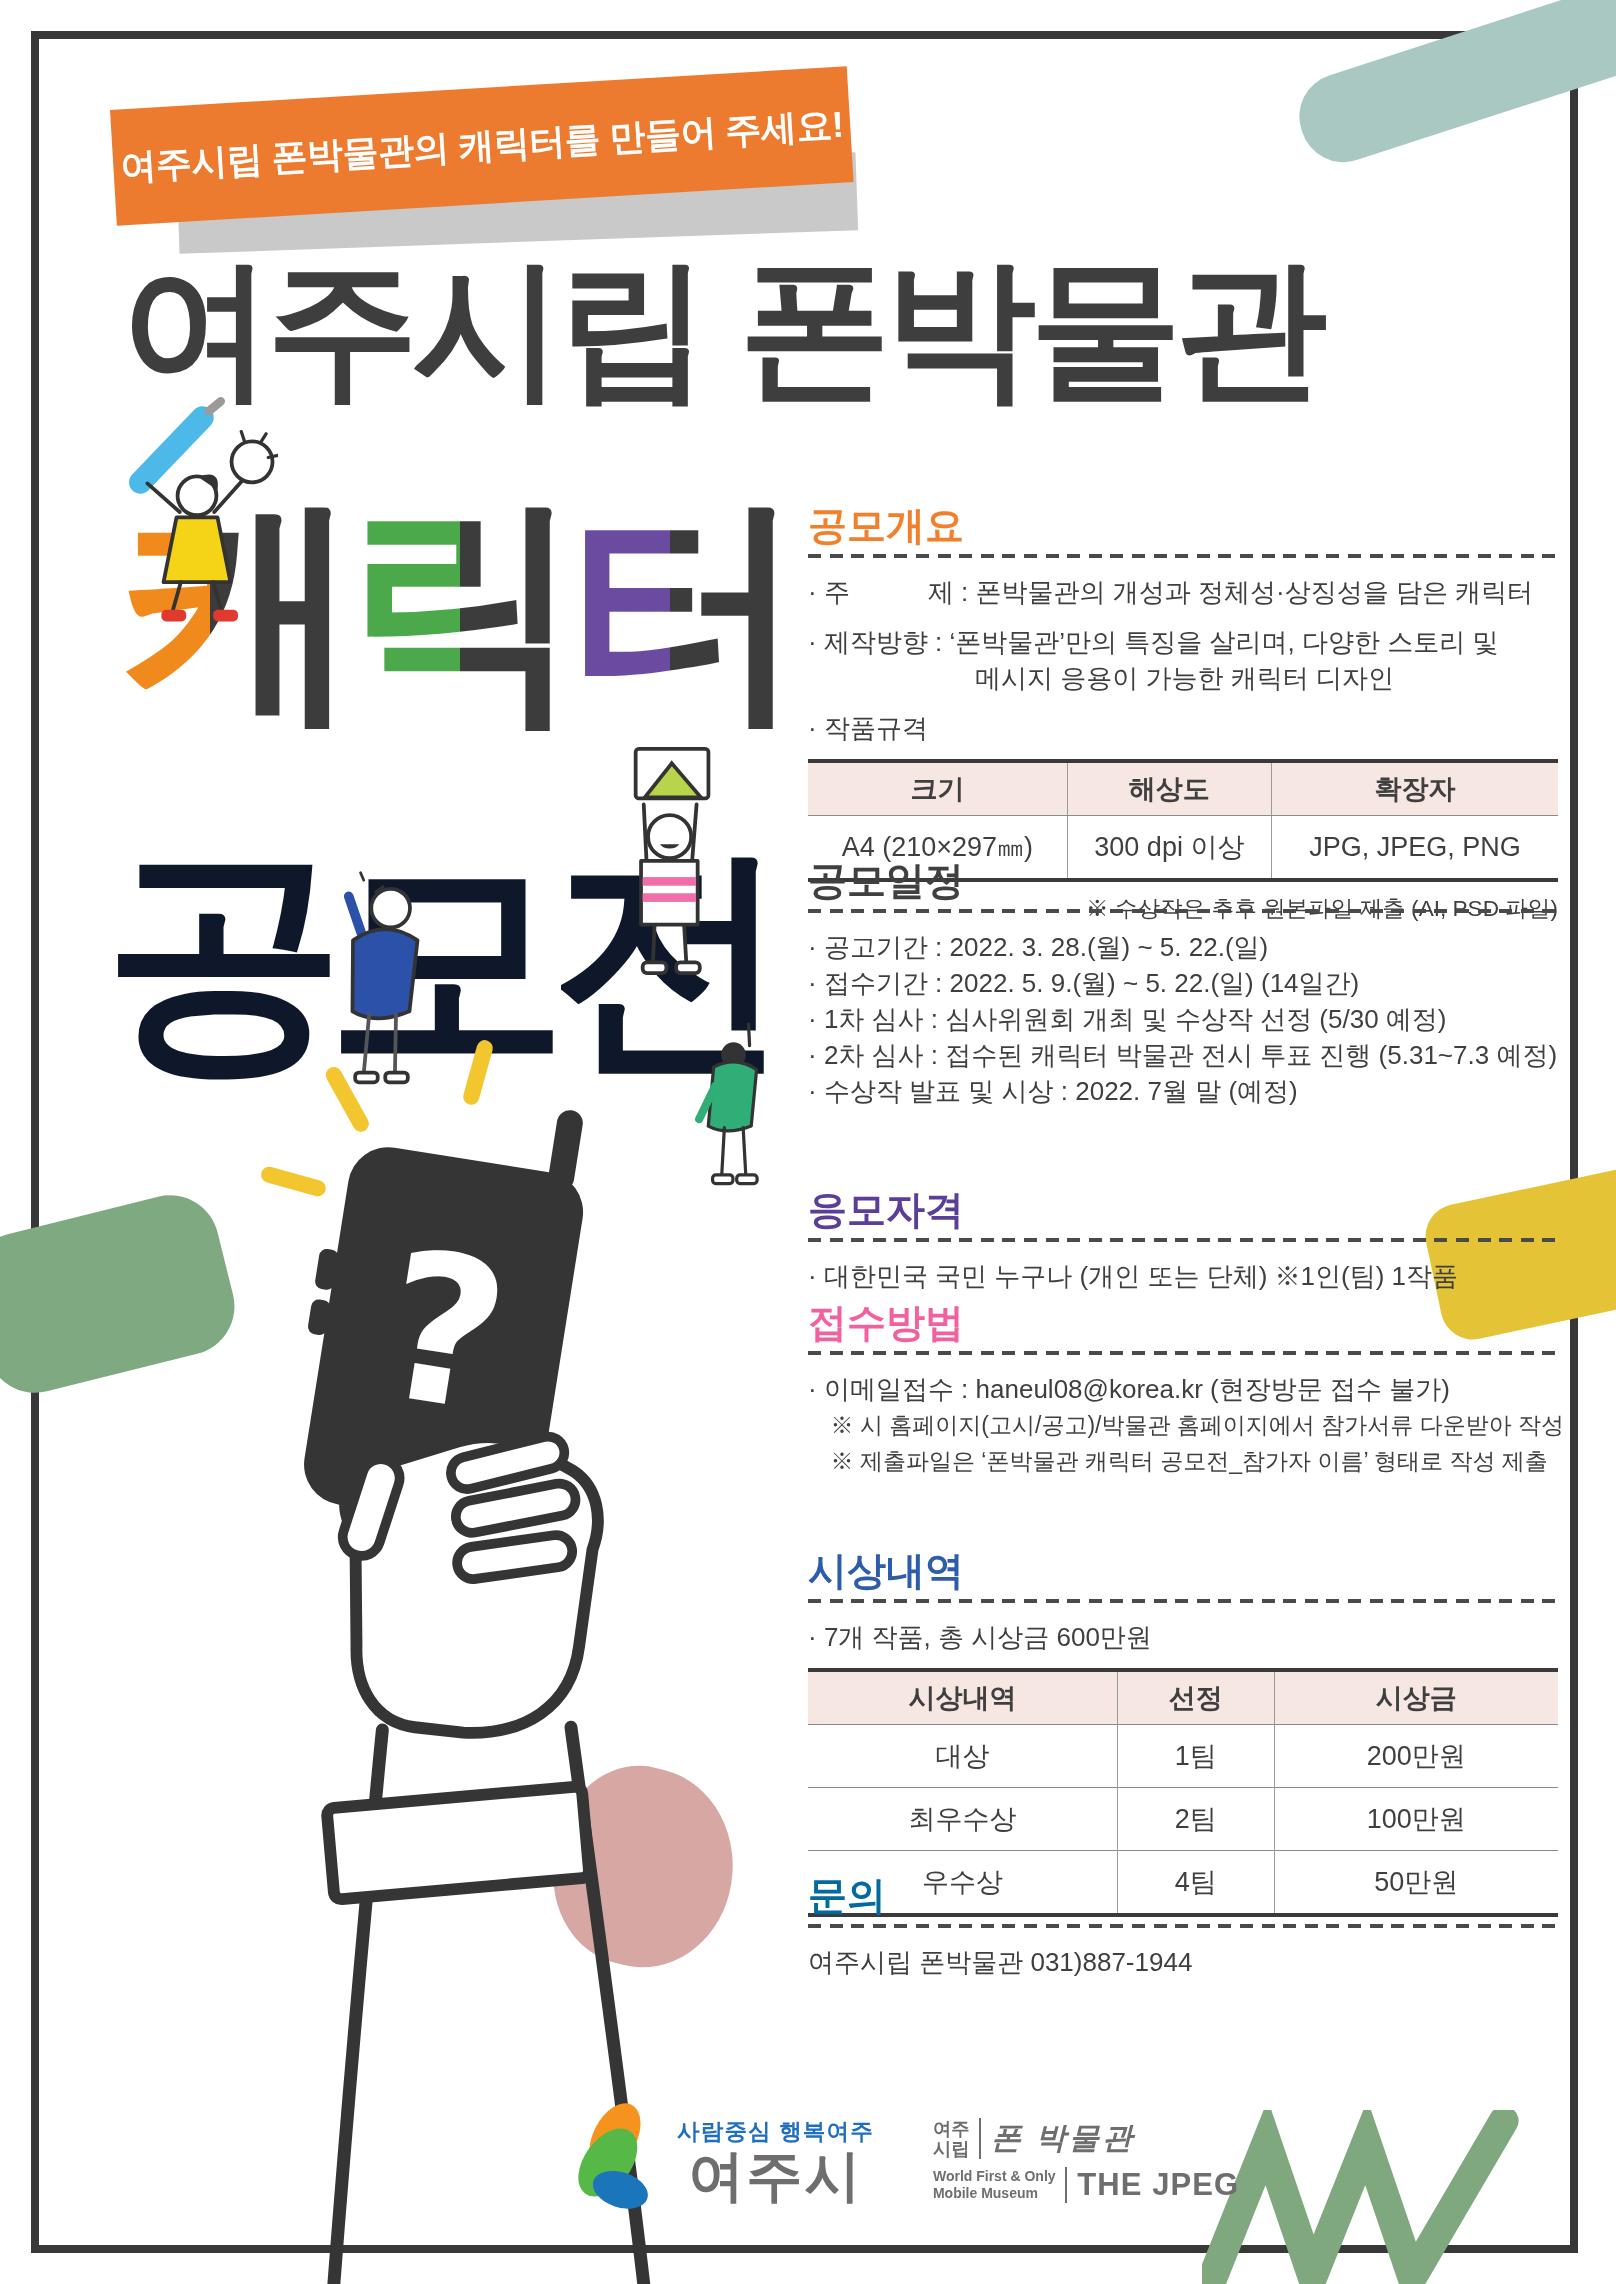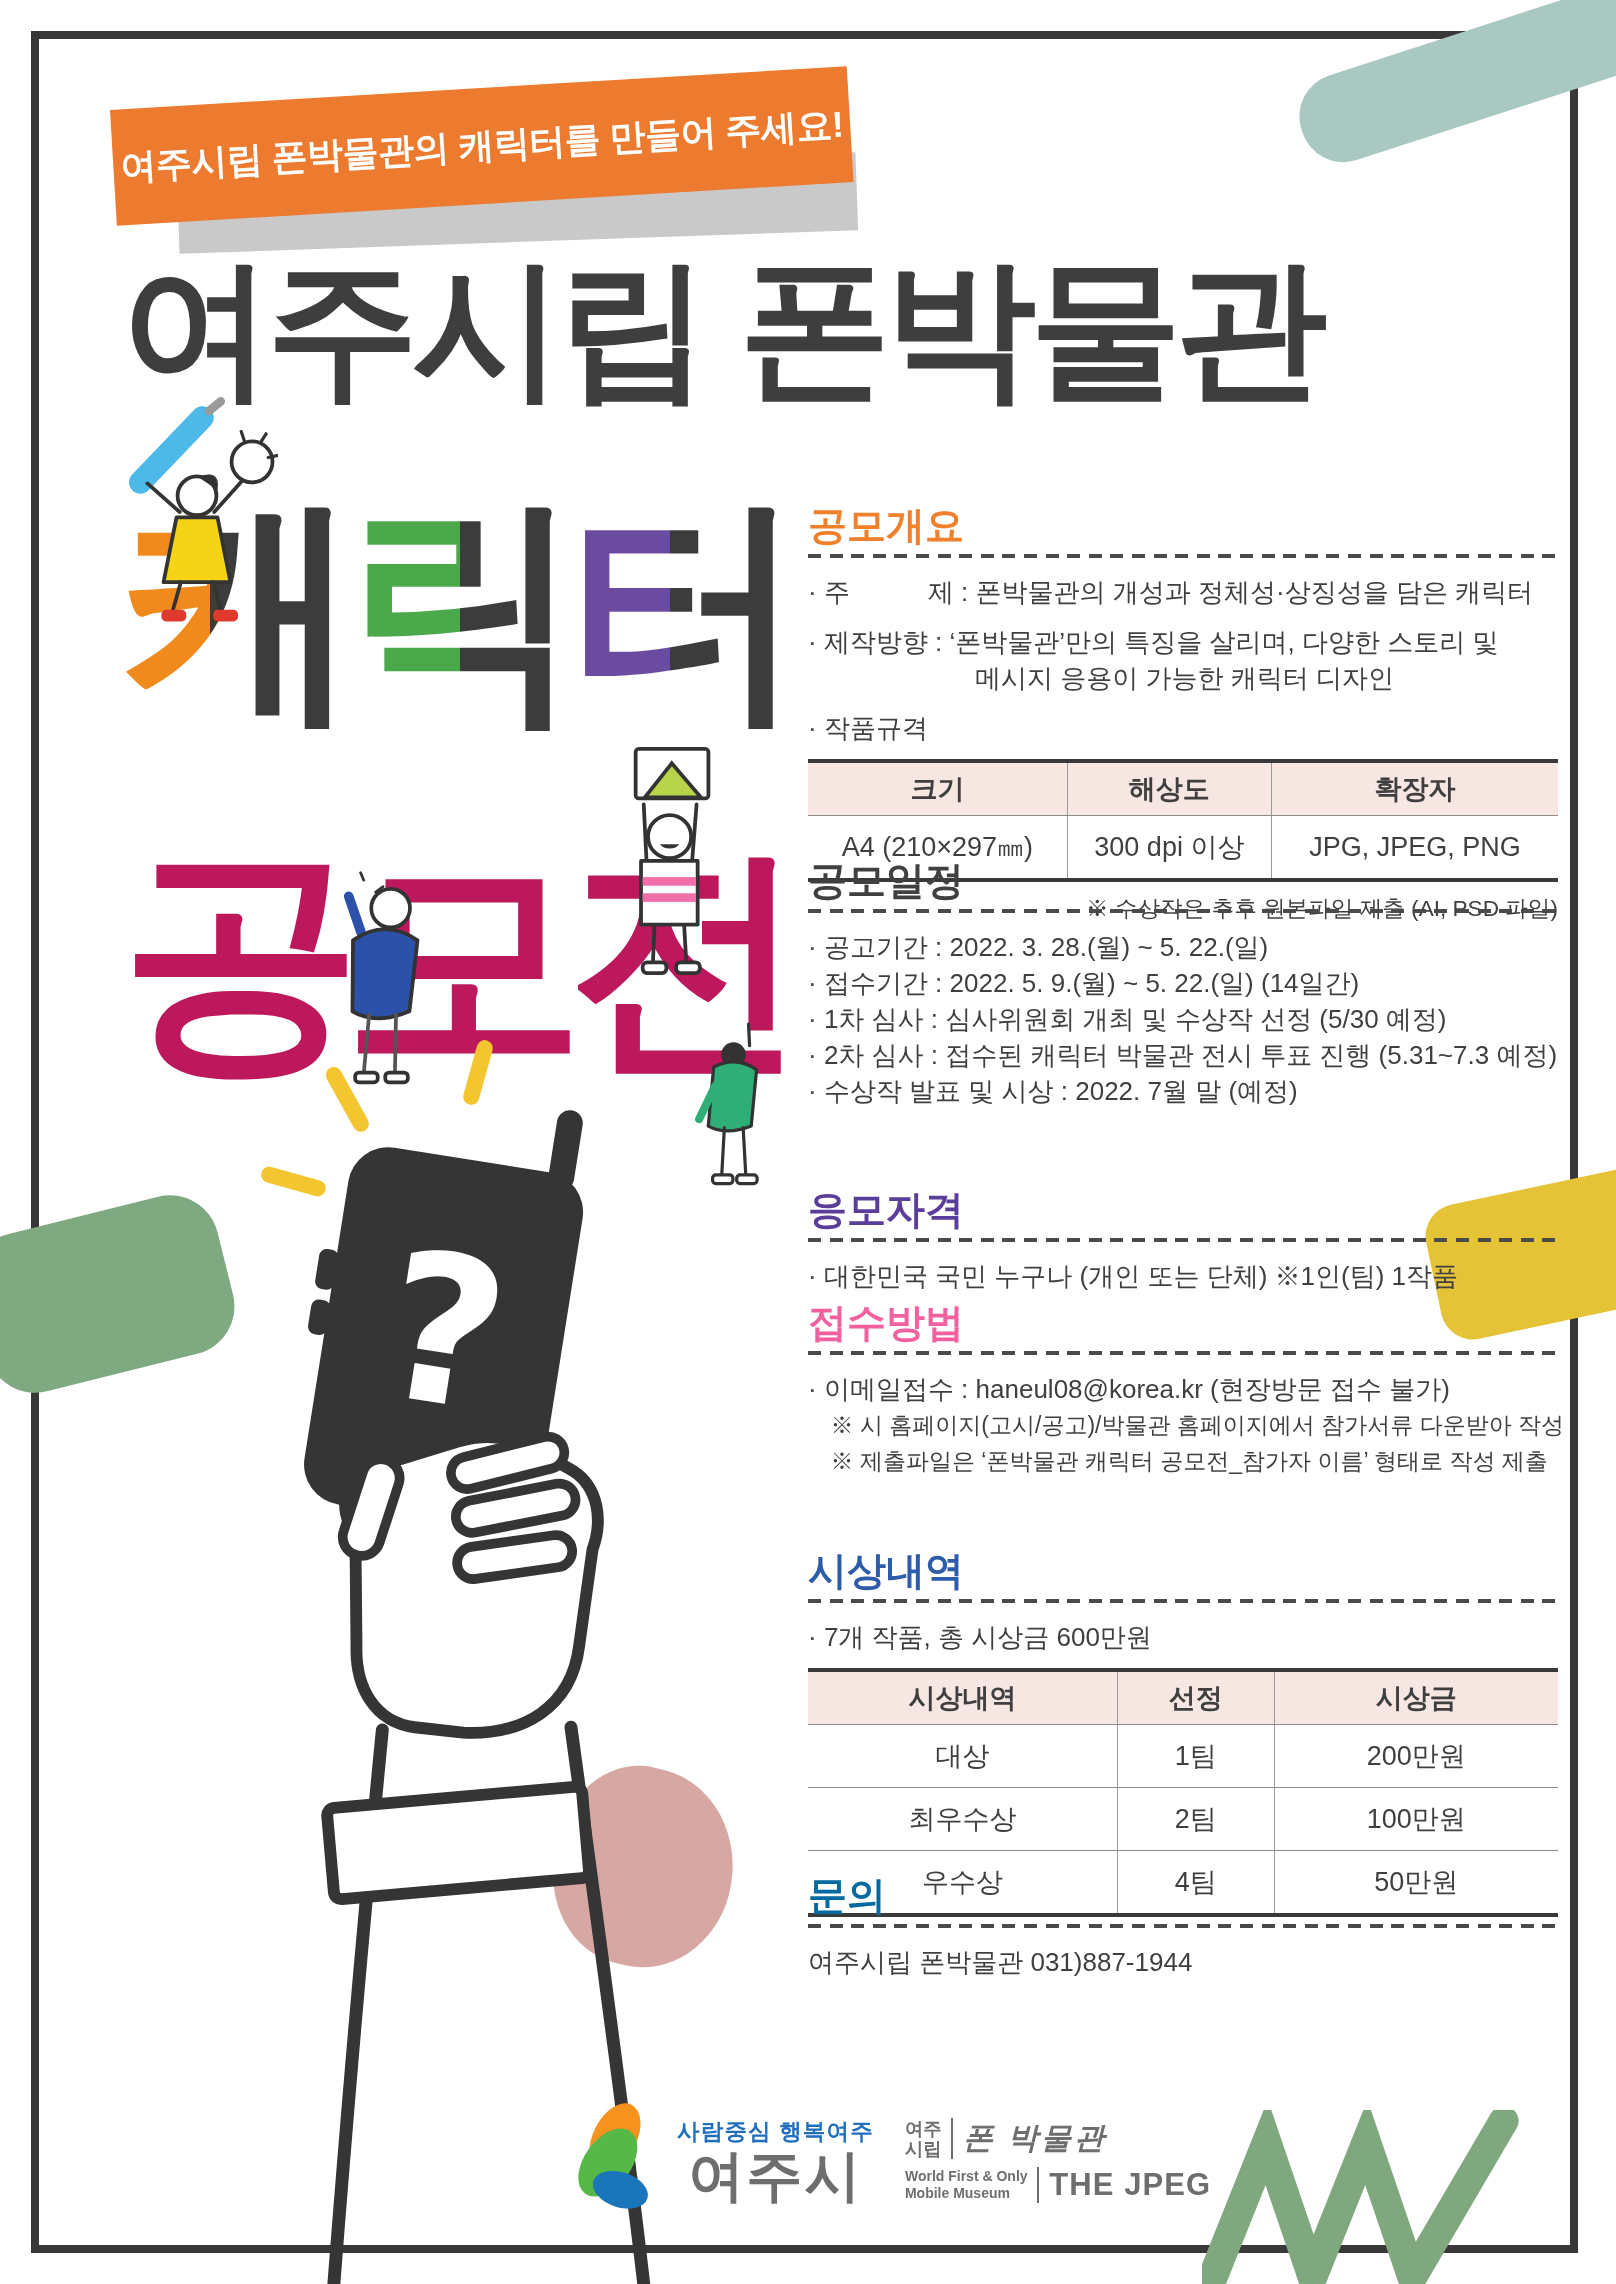--- a/index.html
+++ b/index.html
@@ -18,21 +18,21 @@
 
   
   .ribbon-shadow{position:absolute;left:178px;top:164px;width:679px;height:78px;background:#c9c9c9;transform:rotate(-2deg);z-index:3;}
   .ribbon{position:absolute;left:110px;top:110px;width:738px;height:116px;background:#ec7b2f;transform:rotate(-3.4deg);transform-origin:left top;display:flex;align-items:center;justify-content:center;z-index:4;}
   .ribbon span{color:#ffffff;font-size:36px;font-weight:700;letter-spacing:-0.5px;white-space:nowrap;}
 
   
   .main-title{position:absolute;left:121px;top:252px;font-size:152px;font-weight:800;color:#3e3e3e;letter-spacing:-6.5px;line-height:1;white-space:nowrap;z-index:5;}
   .hero{position:absolute;font-weight:800;letter-spacing:-17px;line-height:1;white-space:nowrap;z-index:5;}
   .hero1{left:121px;top:488px;font-size:240px;}
-  .hero2{left:121px;top:838px;font-size:240px;color:#be185d;}
+  .hero2{left:104px;top:838px;font-size:240px;color:#0f172a;}
   .hero-char{-webkit-background-clip:text;background-clip:text;color:transparent;}
   .hc1{background-image:linear-gradient(90deg,#f18a1c 0 40%,#3c3c3c 40%);}
   .hc2{background-image:linear-gradient(90deg,#4ba84b 0 52%,#3c3c3c 52%);}
   .hc3{background-image:linear-gradient(90deg,#6a4ba0 0 46%,#3c3c3c 46%);}
 
   
   .art{position:absolute;z-index:6;}
 
   
   .col{position:absolute;left:808px;width:750px;z-index:7;}
@@ -52,21 +52,21 @@
   .table-note{font-size:22.6px;color:#3f3f3f;text-align:right;margin-top:10.8px;}
 
   .h-overview{color:#f1802d;margin-top:30px;}
   .h-schedule{color:#404040;}
   .h-eligibility{color:#5a3e99;}
   .h-apply{color:#f2619f;}
   .h-awards{color:#2d5caa;}
   .h-contact{color:#0369a1;}
 
   
-  .footer{position:absolute;left:571px;top:2096px;display:flex;align-items:center;gap:31px;z-index:7;}
+  .footer{position:absolute;left:571px;top:2096px;display:flex;align-items:center;gap:59px;z-index:7;}
   .yeoju-logo{display:flex;align-items:center;gap:14px;}
   .yeoju-text{display:flex;flex-direction:column;align-items:center;}
   .yeoju-slogan{color:#1f6fbe;font-size:22.6px;font-weight:700;letter-spacing:1.1px;}
   .yeoju-name{color:#6e6e6e;font-size:56px;font-weight:800;letter-spacing:2.2px;line-height:1.05;}
   .pm-logo{display:flex;flex-direction:column;gap:7.5px;color:#6e6e6e;}
   .pm-row{display:flex;align-items:center;gap:9.7px;}
   .pm-stack{font-size:18.3px;font-weight:700;line-height:1.1;}
   .pm-div{width:2.2px;align-self:stretch;background:#6e6e6e;}
   .pm-name{font-size:30px;font-weight:800;letter-spacing:3.2px;font-style:italic;}
   .pm-en{font-size:14px;font-weight:700;line-height:1.2;}

